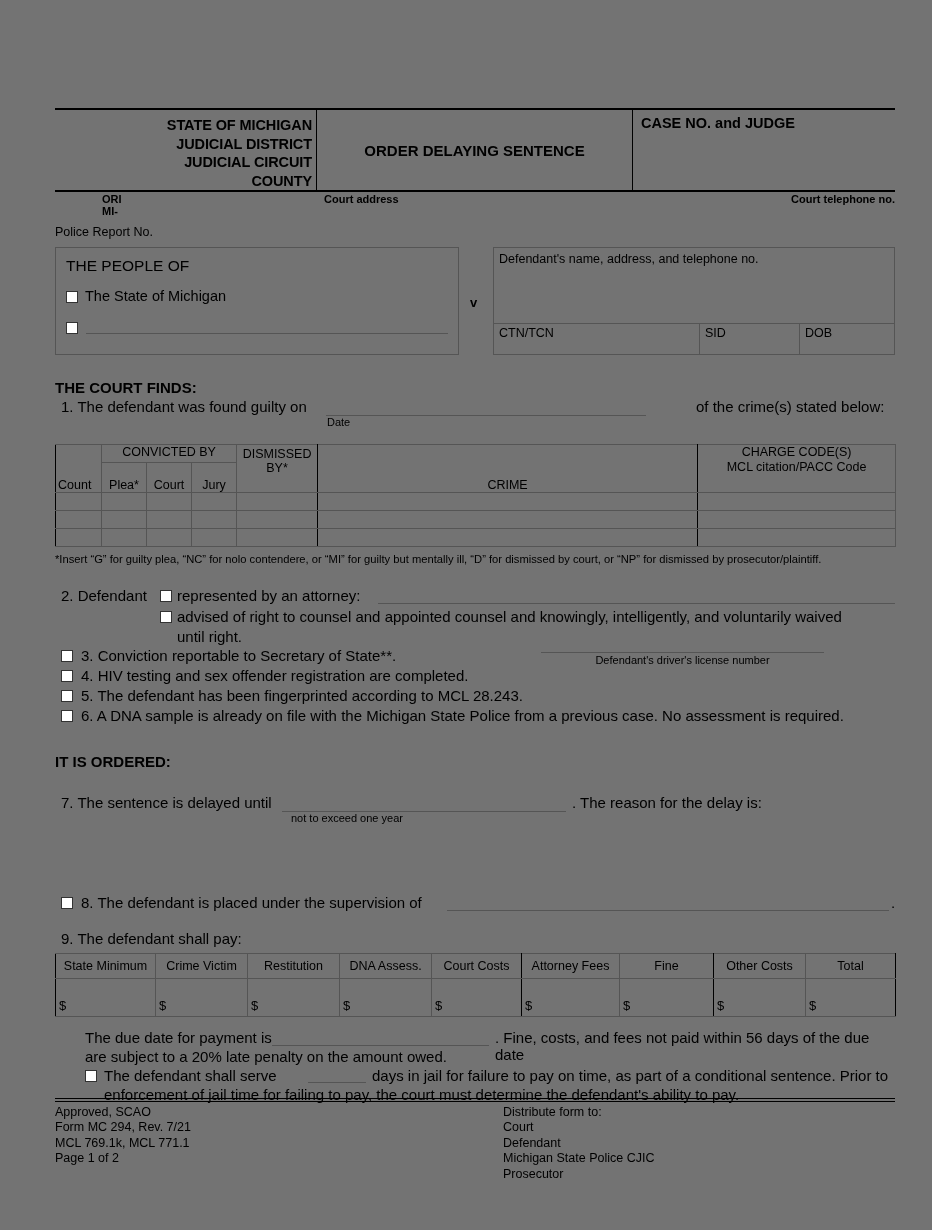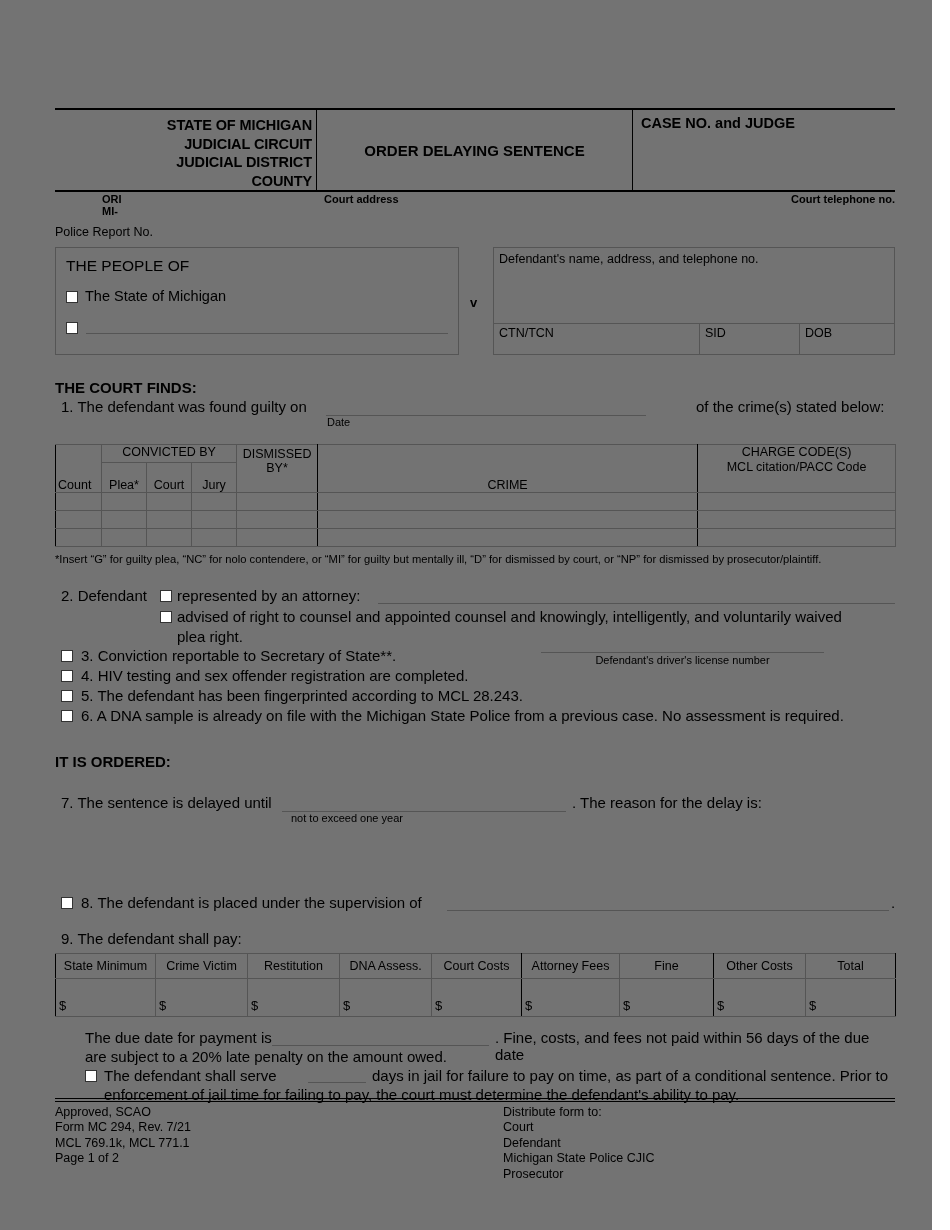--- a/index.html
+++ b/index.html
@@ -364,22 +364,22 @@
 </style>
 </head>
 <body>
 
 <div class="page">
  <div class="sheet">
 
   <div class="caption">
     <div class="cap-col-left">
       <div>STATE OF MICHIGAN</div>
+      <div>JUDICIAL DISTRICT</div>
       <div>JUDICIAL CIRCUIT</div>
-      <div>JUDICIAL DISTRICT</div>
       <div>COUNTY</div>
     </div>
     <div class="cap-col-mid">
       <div>ORDER DELAYING SENTENCE</div>
     </div>
     <div class="cap-col-right">
       <div>CASE NO. and JUDGE</div>
     </div>
   </div>
 
@@ -492,21 +492,21 @@
 
   <div class="footnote">*Insert “G” for guilty plea, “NC” for nolo contendere, or “MI” for guilty but mentally ill, “D” for dismissed by court, or “NP” for dismissed by prosecutor/plaintiff.</div>
 
   <div class="item2">
     <span class="lbl">2. Defendant</span>
     <span class="chk cb1"></span>
     <span class="t1">represented by an attorney:</span>
     <span class="l1"></span>
     <span class="chk cb2"></span>
     <span class="t2">advised of right to counsel and appointed counsel and knowingly, intelligently, and voluntarily waived</span>
-    <span class="t3">plea right.</span>
+    <span class="t3">until right.</span>
   </div>
 
   <div class="chkline" style="position:relative">
     <span class="chk"></span>
     <span class="txt">3. Conviction reportable to Secretary of State**.</span>
   </div>
   <div class="chkline">
     <span class="chk"></span>
     <span class="txt">4. HIV testing and sex offender registration are completed.</span>
     <span class="dl-wrap">

